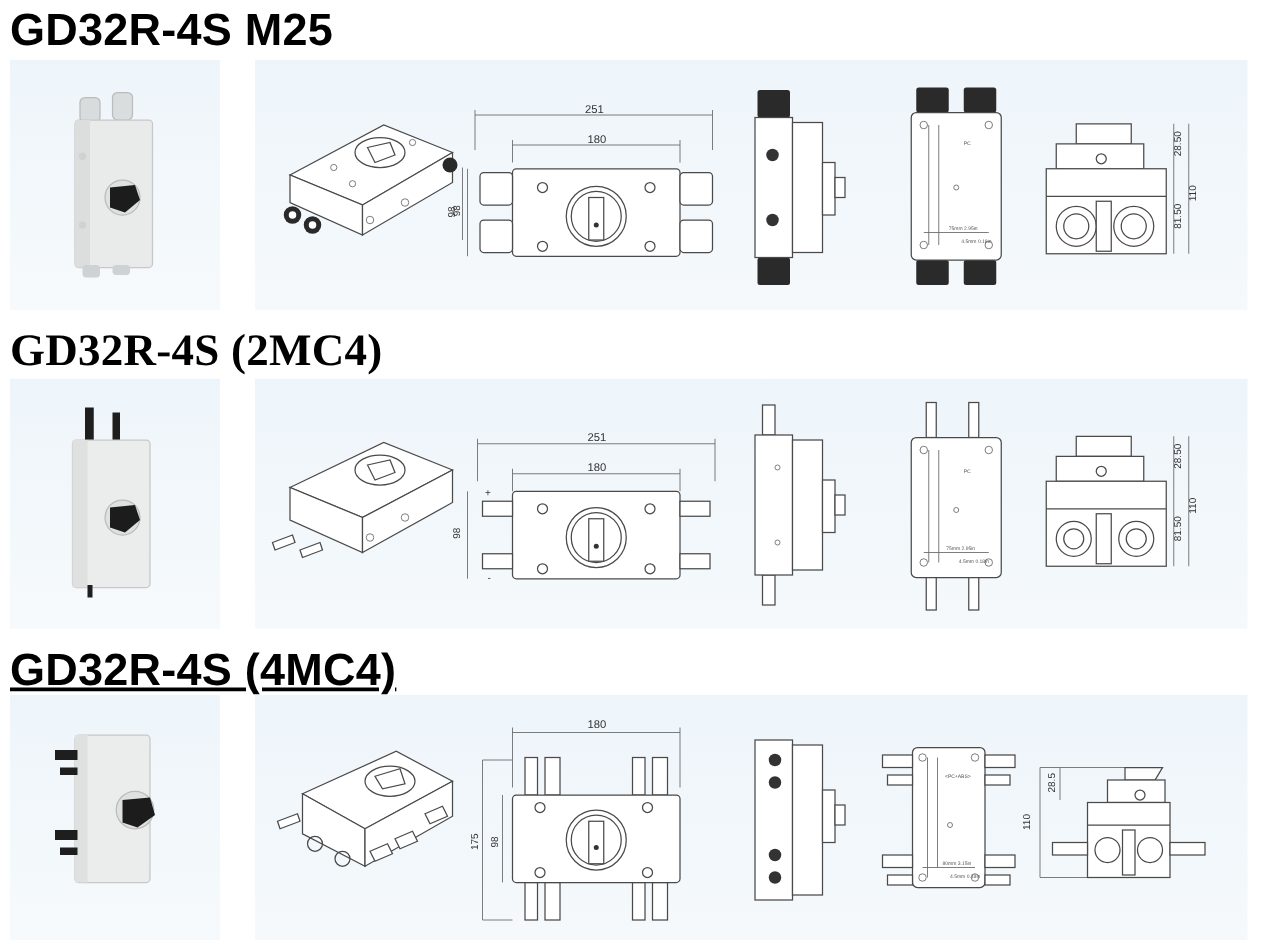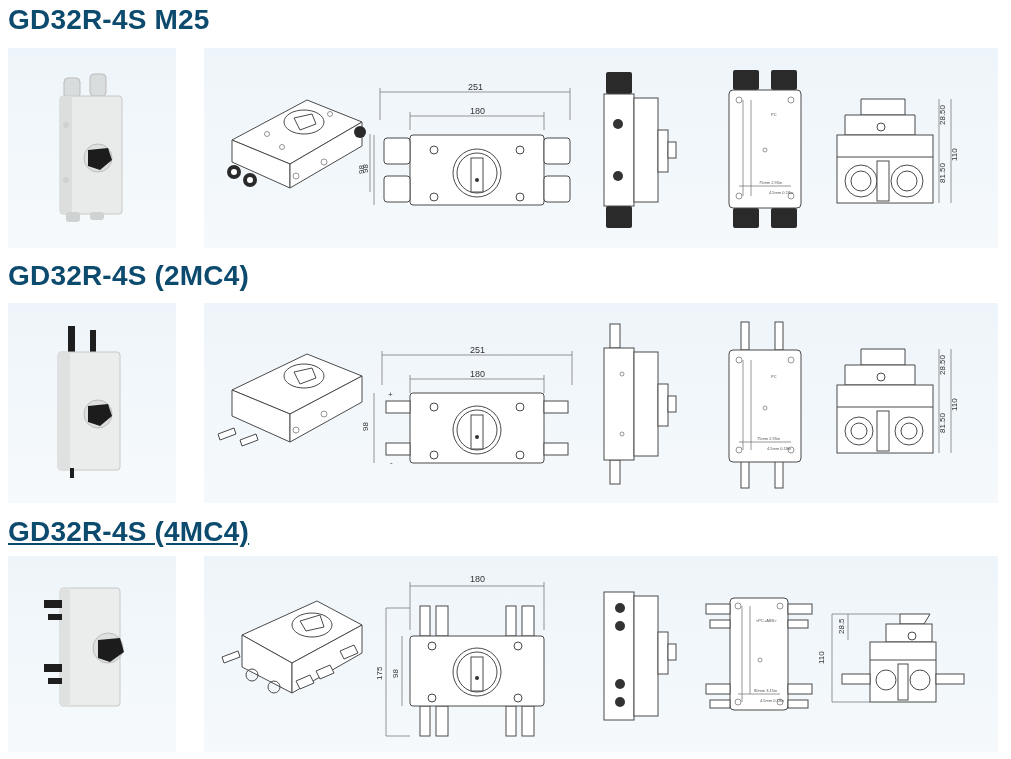--- a/index.html
+++ b/index.html
@@ -1,17 +1,17 @@
 <!DOCTYPE html>
 <html><head>
 <meta charset="utf-8">
 <style>
   html,body{margin:0;padding:0;background:#ffffff;}
   body{width:1011px;height:759px;position:relative;overflow:hidden;font-family:"Liberation Sans",sans-serif;}
-  .title{position:absolute;left:8px;font-weight:bold;font-size:28px;color:#0c4a6e;letter-spacing:0.2px;line-height:1;}
+  .title{position:absolute;left:8px;font-weight:bold;font-size:36px;color:#000000;letter-spacing:0.2px;line-height:1;}
   .panel{position:absolute;background:#f3f8fb;}
   .photo-panel{background:linear-gradient(180deg,#eef5fa 0%,#f6fafc 100%);}
   .draw-panel{background:linear-gradient(180deg,#eef5fa 0%,#f5f9fc 100%);}
   svg{position:absolute;overflow:visible;}
   .ln{stroke:#4a4a4a;fill:none;stroke-width:1;}
   .lnt{stroke:#6a6a6a;fill:none;stroke-width:0.7;}
   .fillw{fill:#ffffff;}
   .dim{font-family:"Liberation Sans",sans-serif;font-size:9px;fill:#333;}
   .dimv{font-family:"Liberation Sans",sans-serif;font-size:8px;fill:#333;}
   .tiny{font-family:"Liberation Sans",sans-serif;font-size:4px;fill:#555;}
@@ -130,21 +130,21 @@
     <circle class="ln" cx="72" cy="86" r="10"></circle>
   <rect class="ln fillw" x="42" y="66" width="12" height="40"></rect>
   <line class="lnt" x1="104" y1="4" x2="104" y2="40"></line>
     <line class="lnt" x1="104" y1="40" x2="104" y2="108"></line>
     <line class="lnt" x1="116" y1="4" x2="116" y2="108"></line>
   <text class="dimv" x="110" y="30" transform="rotate(-90 110 30)">28.50</text>
   <text class="dimv" x="110" y="88" transform="rotate(-90 110 88)">81.50</text>
   <text class="dimv" x="122" y="66" transform="rotate(-90 122 66)">110</text>
 </svg>
 
-<div class="title" style="top:262px;">GD32R-4S (2MC4)</div>
+<div class="title" style="top:262px;font-family:Liberation Serif, serif;">GD32R-4S (2MC4)</div>
 <div class="panel photo-panel" style="left:8px;top:303px;width:168px;height:200px;"></div>
 <div class="panel draw-panel" style="left:204px;top:303px;width:794px;height:200px;"></div>
 
 <svg style="left:50px;top:322px;" width="90" height="160" viewBox="0 0 90 160">
   <rect x="18" y="4" width="7" height="30" fill="#1e1e1e"></rect>
     <rect x="40" y="8" width="6" height="24" fill="#1e1e1e"></rect>
   <rect x="8" y="30" width="62" height="118" rx="3" fill="#ebecec" stroke="#c8c8c8"></rect>
   <rect x="8" y="30" width="12" height="118" fill="#dfe0e0"></rect>
   <circle cx="48" cy="92" r="14" fill="#dfe1e1" stroke="#bbb"></circle>
   <path d="M38 84 L58 82 L62 94 L50 104 L38 100 Z" fill="#1c1c1c"></path>

